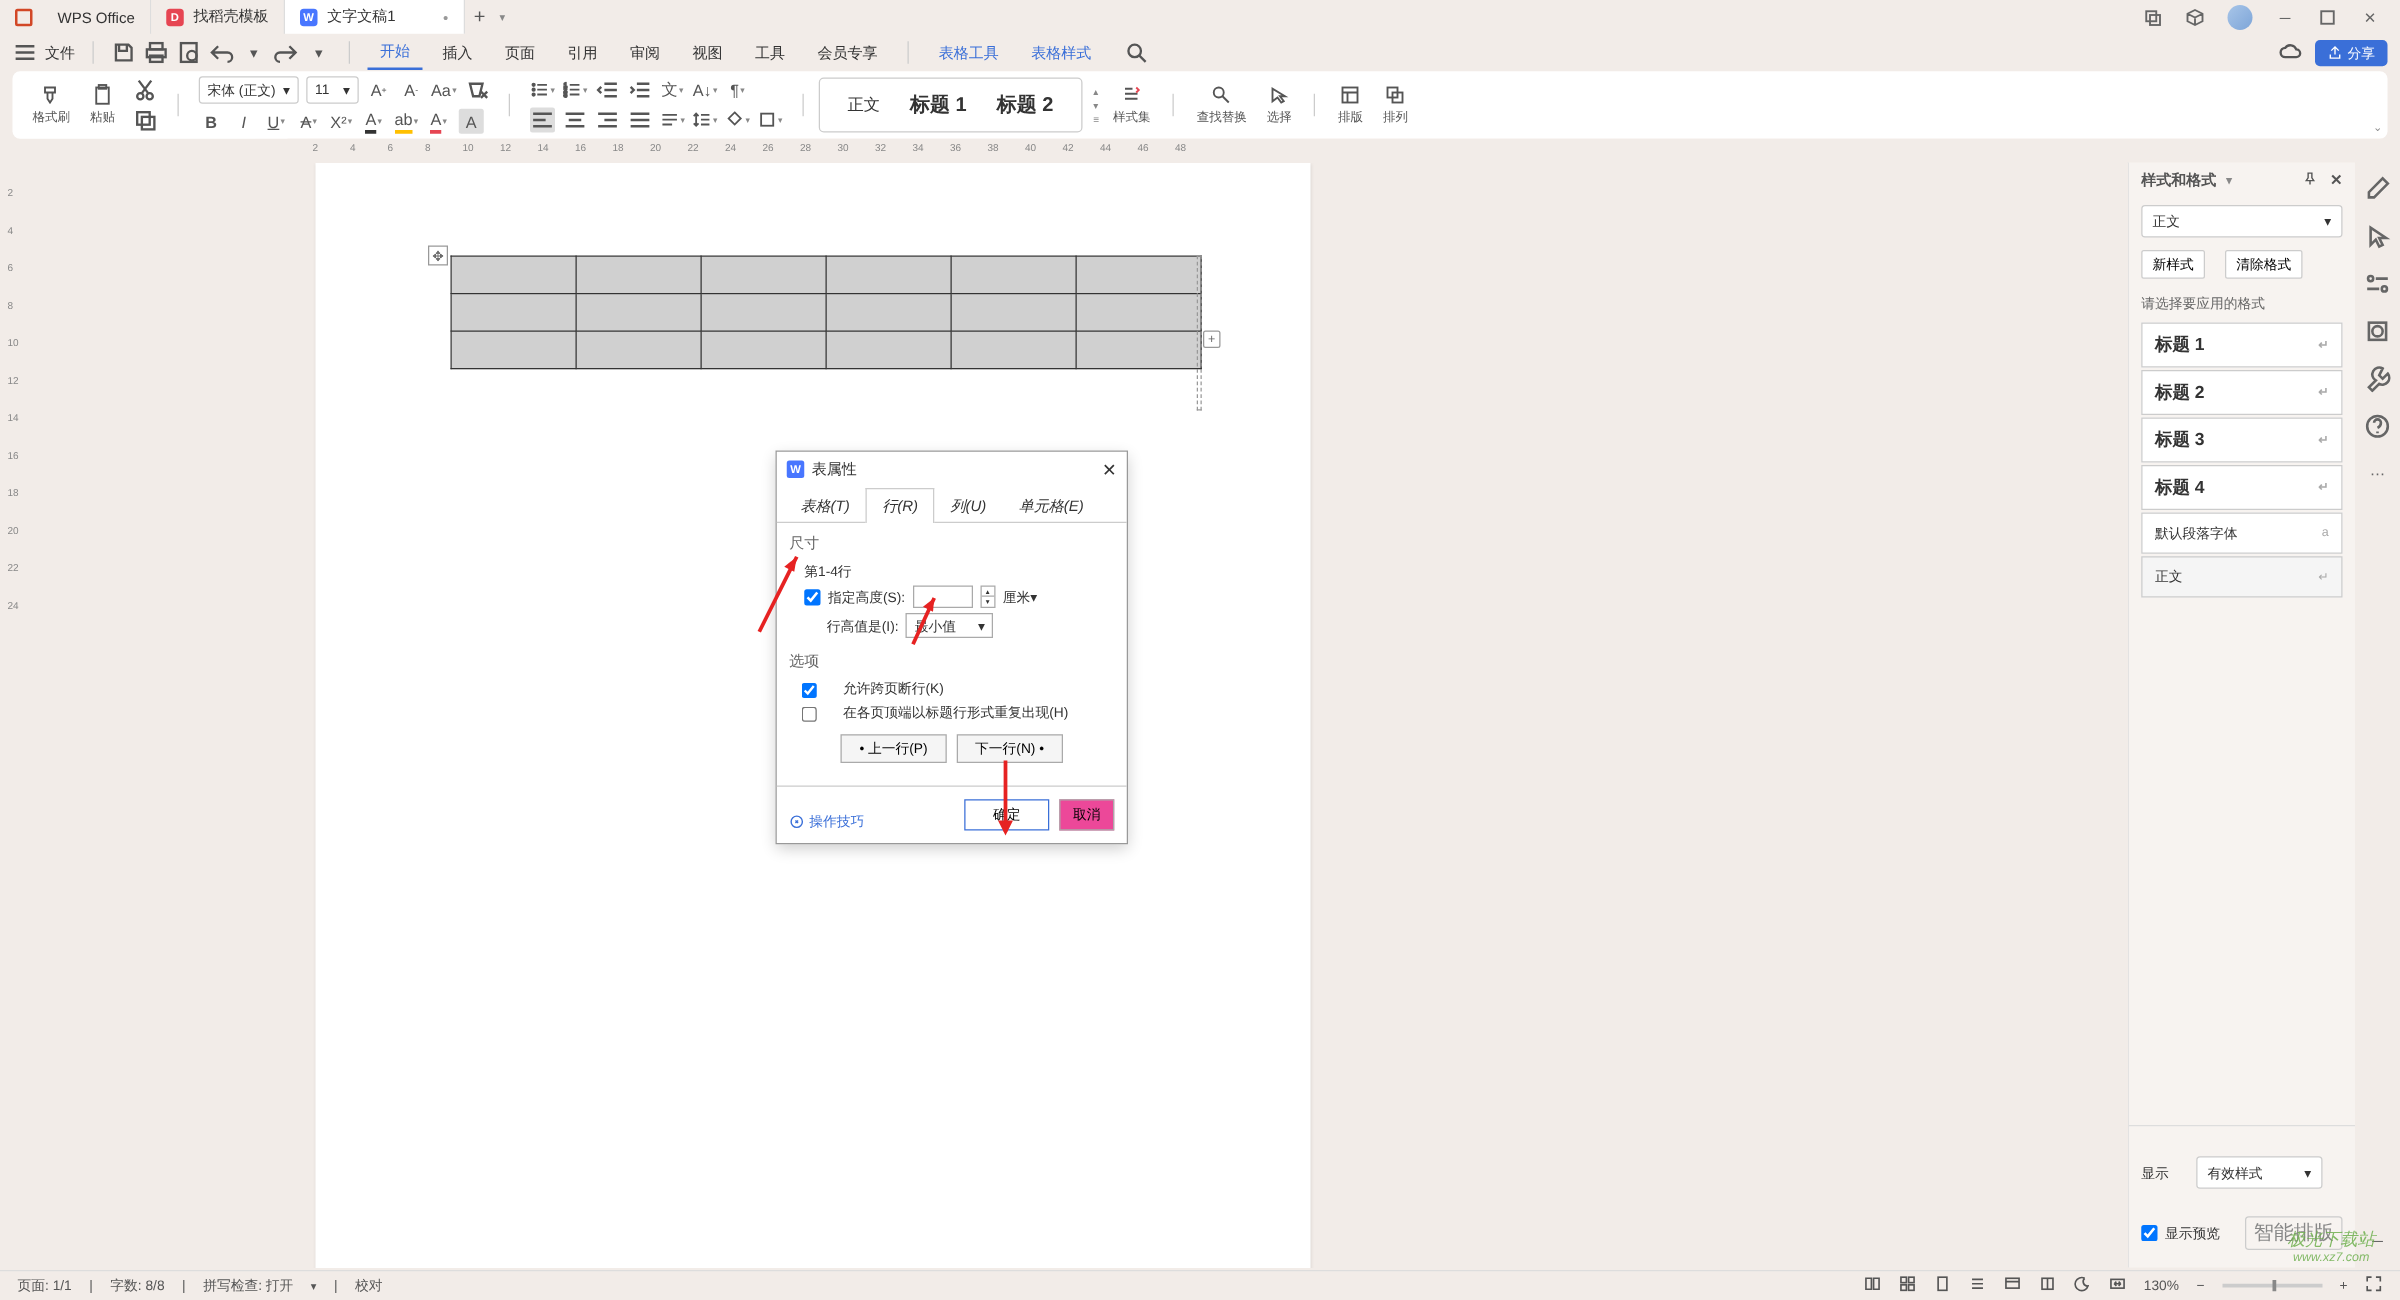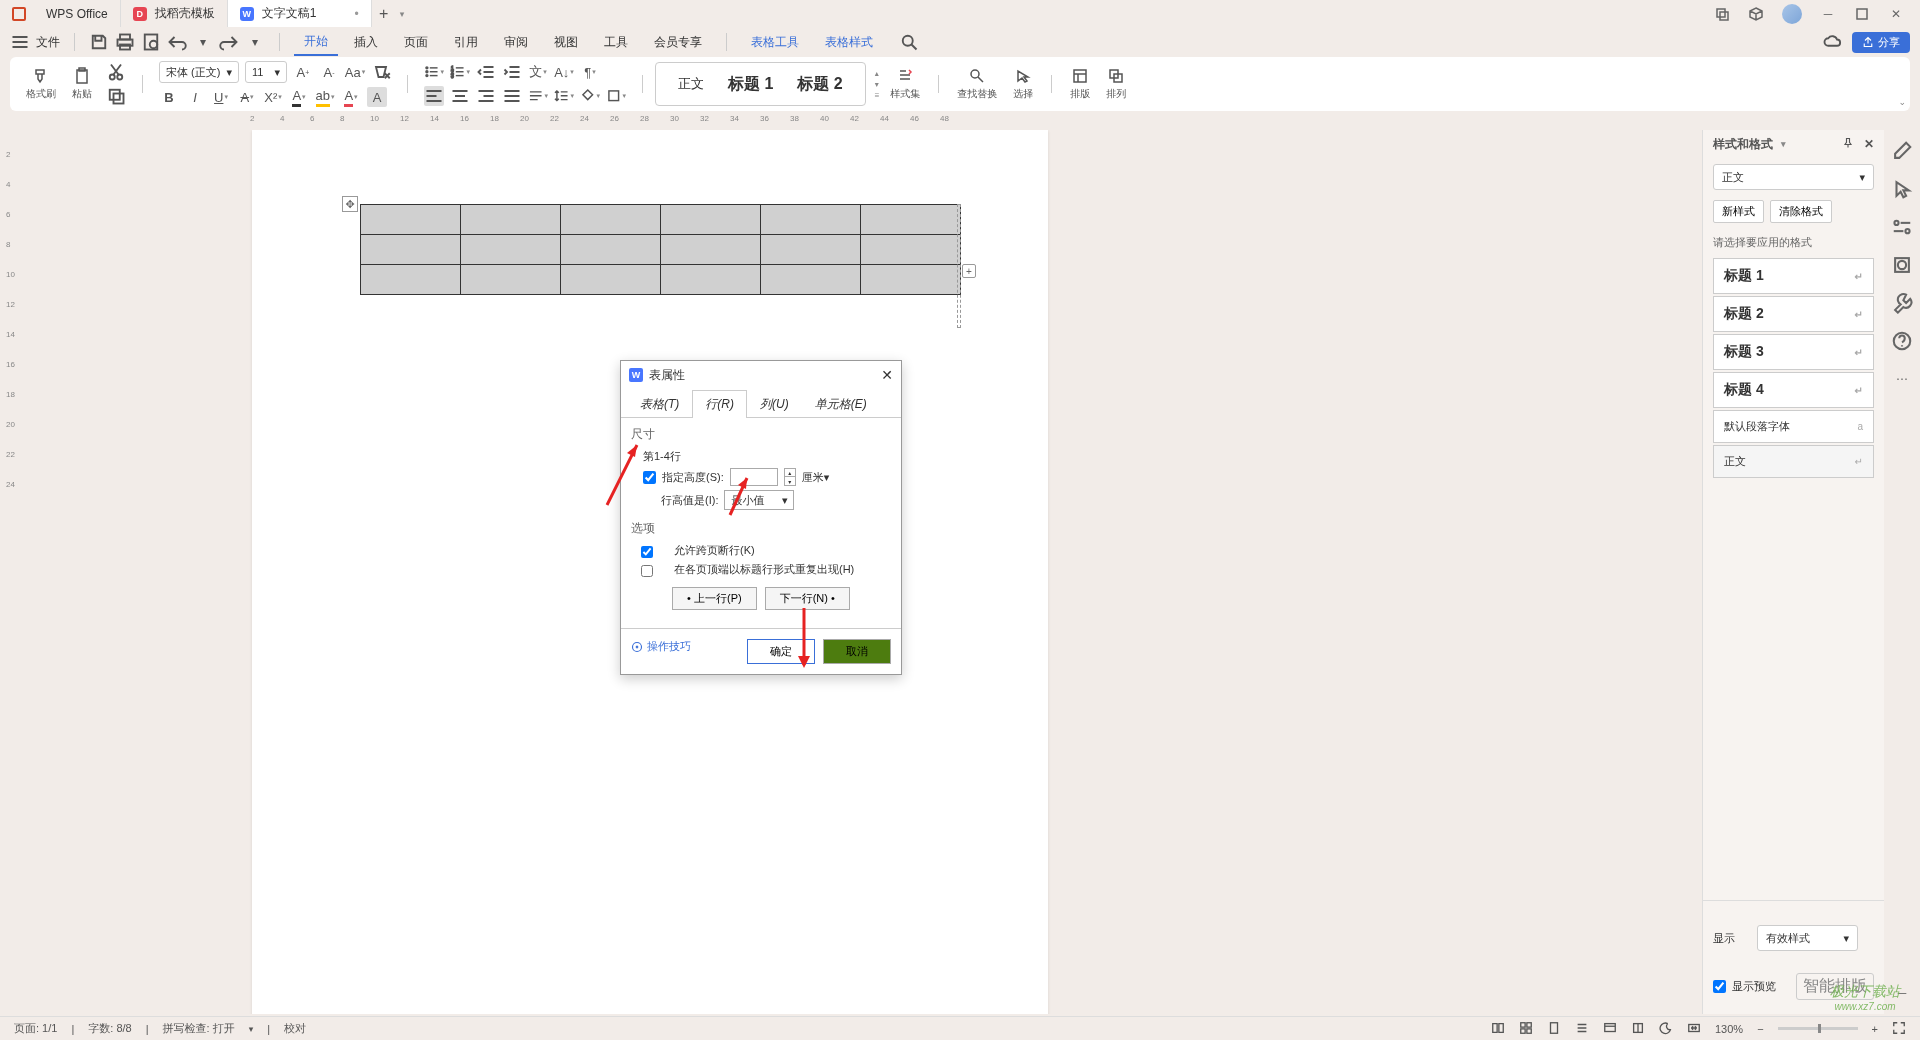--- a/index.html
+++ b/index.html
@@ -83,32 +83,32 @@
 .dialog-field .lbl { font-size: 11px; }
 .dialog-input { width: 48px; height: 18px; border: 1px solid #aaa; }
 .spinner { display: flex; flex-direction: column; border: 1px solid #aaa; }
 .spinner span { width: 10px; height: 8px; font-size: 6px; display: flex; align-items: center; justify-content: center; border-bottom: 1px solid #aaa; }
 .spinner span:last-child { border-bottom: none; }
 .dialog-select { height: 20px; border: 1px solid #aaa; padding: 0 6px; font-size: 11px; display: flex; align-items: center; min-width: 70px; justify-content: space-between; }
 .dialog-checkbox { display: flex; align-items: flex-end; gap: 21px; margin: 4px 0 4px 10px; font-size: 11px; }
 .dialog-checkbox input { width: 12px; height: 12px; }
 .dialog-nav-btns { display: flex; justify-content: center; gap: 8px; margin-top: 10px; }
 .dialog-btn { padding: 3px 14px; border: 1px solid #aaa; background: #f5f5f5; font-size: 11px; }
-.dialog-footer { border-top: 1px solid #ccc; padding: 10px; display: flex; justify-content: space-between; align-items: flex-start; }
+.dialog-footer { border-top: 1px solid #ccc; padding: 10px; display: flex; justify-content: space-between; align-items: flex-end; }
 .dialog-tip { color: #3a6fd8; display: flex; align-items: center; gap: 4px; font-size: 11px; }
 .dialog-actions { display: flex; gap: 8px; }
 .dialog-btn.primary { border-color: #3a6fd8; background: #fff; padding: 4px 22px; }
-.dialog-btn.secondary { background: #4d7c0f; padding: 4px 22px; font-family: Liberation Serif, serif; }
+.dialog-btn.secondary { background: #ec4899; padding: 4px 10px; font-family: Liberation Serif, serif; }
 
 
 .right-panel { width: 182px; background: #f7f3f0; border-left: 1px solid #ddd; display: flex; flex-direction: column; }
 .panel-header { height: 28px; display: flex; align-items: center; padding: 0 10px; font-weight: bold; color: #555; gap: 8px; }
 .panel-header .hdr-right { margin-left: auto; display: flex; gap: 10px; }
 .panel-select { margin: 6px 10px; height: 26px; border: 1px solid #ccc; border-radius: 3px; background: #fff; display: flex; align-items: center; padding: 0 8px; justify-content: space-between; font-size: 11px; }
-.panel-btns { display: flex; gap: 6px; padding: 4px 10px 8px 10px; }
+.panel-btns { display: flex; gap: 16px; padding: 4px 10px 8px 10px; }
 .panel-small-btn { padding: 3px 8px; border: 1px solid #ccc; background: #fff; border-radius: 2px; font-size: 11px; }
 .panel-hint { padding: 4px 10px; font-size: 11px; color: #666; }
 .style-list { flex: 1; overflow: auto; padding: 4px 10px; }
 .style-list-item { padding: 8px 10px; border: 1px solid #ccc; background: #fff; margin-bottom: 2px; display: flex; justify-content: space-between; align-items: center; font-size: 14px; }
 .style-list-item.h { font-weight: bold; }
 .style-list-item.small { font-size: 11px; align-items: center; }
 .style-list-item.selected { background: #f5f5f5; }
 .style-list-item .ret { font-size: 10px; color: #aaa; }
 .panel-footer { padding: 8px 10px; border-top: 1px solid #ddd; }
 .panel-footer-row { display: flex; align-items: center; gap: 6px; margin-bottom: 6px; font-size: 11px; }

